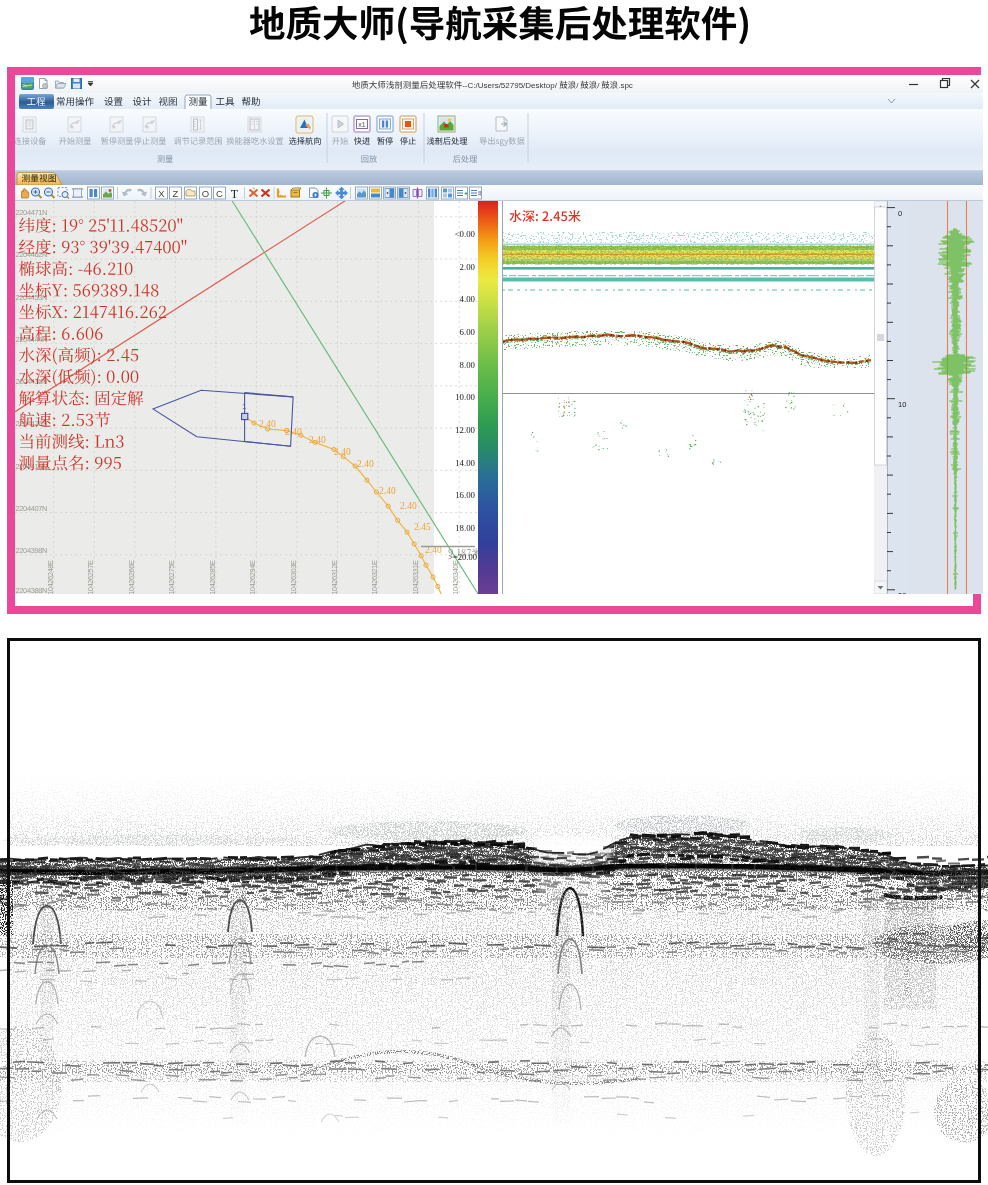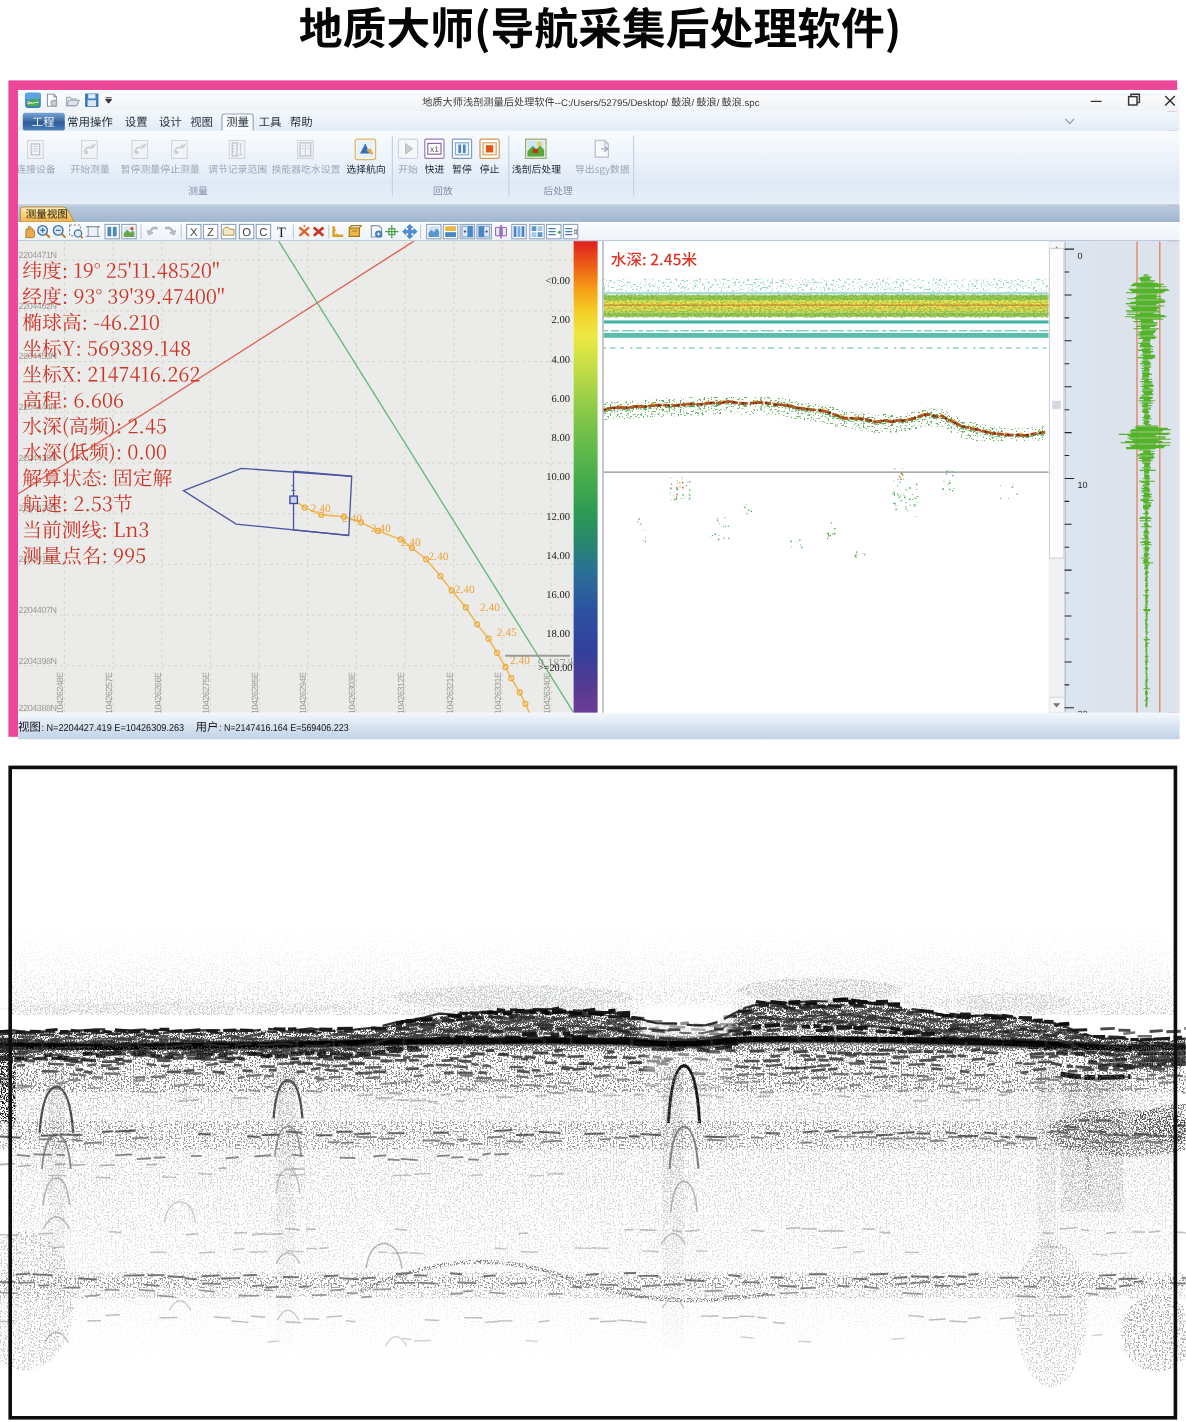--- a/index.html
+++ b/index.html
@@ -13,21 +13,21 @@
 #ribbon{position:absolute;left:0;top:34px;width:968px;height:62px;
   background:linear-gradient(#f9fcfe 0%,#eaf1fa 45%,#dfe9f5 70%,#e6eef8 100%);
   border-bottom:1px solid #c4d3e6}
 #doctab{position:absolute;left:0;top:96px;width:968px;height:14px;
   background:linear-gradient(#bccbdd,#a0b6cf)}
 #toolbar{position:absolute;left:0;top:110px;width:968px;height:16px;
   background:linear-gradient(#fbfdfe,#eef3f9);border-bottom:1px solid #bccadb}
 #content{position:absolute;left:0;top:126px;width:968px;height:393px}
 #statusbar{position:absolute;left:0;top:519px;width:968px;height:22px;
   background:linear-gradient(#f4f8fc,#d3dfee 60%,#c3d3e7)}
-#map{position:absolute;left:0;top:0;width:463px;height:393px;background:#ebebe9}
+#map{position:absolute;left:0;top:0;width:419px;height:393px;background:#ebebe9}
 #cbar{position:absolute;left:463px;top:0;width:20px;height:393px;
   background:linear-gradient(#dd1f1e 0%,#ec5c17 5%,#f59d14 10%,#f3cf27 15%,
    #ede943 20%,#c8df45 26%,#9ccf48 33%,#6fbf4a 41%,#47ad4c 50%,#2f9b52 57%,
    #288a68 63%,#2a6f96 70%,#2d53a2 78%,#31409b 87%,#533a92 94%,#6d3d96 100%)}
 #echo{position:absolute;left:487px;top:0;width:372px;height:393px;background:#fff;
   border-left:1px solid #9aa5b1}
 #sbar{position:absolute;left:859px;top:0;width:13px;height:393px;background:#f0f1f4}
 #ruler{position:absolute;left:872px;top:0;width:23px;height:393px;background:#dce5ef}
 #wave{position:absolute;left:895px;top:0;width:73px;height:393px;background:#dde3ec}
 #seismic{position:absolute;left:0;top:614px;width:988px;height:571px}
@@ -1120,34 +1120,20 @@
           <text x="11" y="396.8" font-size="7.5" fill="#222">20</text>
         </svg>
       </div>
       <div id="wave">
         <svg class="abs" style="left:0;top:0" width="73" height="393">
           <path d="M37.5 0 V393 M56.5 0 V393" stroke="#e0825c" stroke-width="1.1"></path>
           <path d="M43.1 28.0h3.4M43.0 29.0h4.6M40.4 30.0h9.7M38.4 31.0h10.0M39.8 32.0h8.9M40.2 33.0h12.3M41.0 34.0h10.2M35.0 35.0h19.9M33.4 36.0h26.3M32.3 37.0h25.2M37.7 38.0h24.3M38.4 39.0h14.0M30.5 40.0h32.5M31.9 41.0h32.6M33.2 42.0h27.6M28.4 43.0h30.6M38.1 44.0h16.9M38.7 45.0h15.1M37.1 46.0h20.2M35.2 47.0h18.5M29.5 48.0h28.7M36.8 49.0h24.0M35.9 50.0h25.4M32.0 51.0h28.4M28.3 52.0h27.1M37.0 53.0h16.4M29.7 54.0h30.6M32.3 55.0h23.4M32.1 56.0h24.0M33.6 57.0h20.4M28.1 58.0h28.6M29.1 59.0h27.4M39.5 60.0h12.5M29.2 61.0h27.9M36.2 62.0h24.5M27.6 63.0h34.4M33.1 64.0h24.3M35.9 65.0h23.5M40.1 66.0h10.8M34.5 67.0h17.0M40.7 68.0h14.1M39.2 69.0h15.0M40.7 70.0h13.5M36.7 71.0h15.8M40.9 72.0h7.4M34.6 73.0h21.2M41.8 74.0h12.1M40.6 75.0h12.6M38.4 76.0h14.0M39.8 77.0h11.6M37.1 78.0h14.0M39.2 79.0h13.5M40.5 80.0h13.6M38.7 81.0h14.0M42.5 82.0h6.2M41.9 83.0h6.9M41.1 84.0h7.1M38.3 85.0h10.1M40.6 86.0h7.8M39.8 87.0h9.8M39.7 88.0h11.6M42.9 89.0h6.2M41.1 90.0h9.7M38.3 91.0h10.1M41.7 92.0h9.6M42.5 93.0h6.8M41.9 94.0h6.8M40.4 95.0h12.1M42.8 96.0h9.5M38.0 97.0h14.7M41.9 98.0h8.6M42.8 99.0h4.2M41.0 100.0h6.8M42.0 101.0h6.6M39.9 102.0h9.4M43.1 103.0h5.1M41.4 104.0h7.9M43.4 105.0h5.7M41.1 106.0h6.4M43.2 107.0h4.8M41.6 108.0h6.3M41.7 109.0h5.8M41.7 110.0h6.7M42.1 111.0h8.0M42.0 112.0h5.5M41.9 113.0h6.0M41.7 114.0h5.4M40.8 115.0h9.2M43.5 116.0h4.0M40.3 117.0h10.1M43.4 118.0h6.0M41.6 119.0h8.8M42.9 120.0h8.6M40.6 121.0h10.7M42.9 122.0h4.9M41.9 123.0h8.5M42.0 124.0h8.8M41.3 125.0h9.8M42.4 126.0h7.6M43.2 127.0h7.4M41.8 128.0h9.3M41.2 129.0h6.6M40.2 130.0h10.5M39.4 131.0h10.9M42.9 132.0h5.7M38.9 133.0h13.3M41.8 134.0h7.5M40.5 135.0h10.2M42.7 136.0h4.3M41.5 137.0h8.2M41.6 138.0h5.3M43.1 139.0h6.1M41.6 140.0h7.4M42.5 141.0h4.3M41.6 142.0h5.9M42.7 143.0h5.0M43.4 144.0h3.6M43.6 145.0h4.8M43.1 146.0h5.7M41.9 147.0h6.0M43.6 148.0h6.1M42.2 149.0h4.9M43.4 150.0h4.6M42.8 151.0h4.9M42.8 152.0h4.4M44.0 153.0h5.2M37.0 154.0h18.2M35.4 155.0h19.4M36.5 156.0h26.5M33.0 157.0h32.5M31.7 158.0h27.4M31.4 159.0h26.4M32.4 160.0h33.1M22.2 161.0h41.7M29.8 162.0h23.4M31.5 163.0h29.9M29.4 164.0h31.7M31.3 165.0h34.3M33.6 166.0h22.1M27.4 167.0h31.4M23.8 168.0h41.8M35.1 169.0h18.2M31.1 170.0h33.9M32.7 171.0h28.3M28.3 172.0h31.5M28.5 173.0h24.5M38.8 174.0h9.8M42.3 175.0h9.7M42.7 176.0h6.3M40.2 177.0h12.2M38.0 178.0h13.0M37.6 179.0h14.0M40.2 180.0h12.0M38.7 181.0h12.6M41.8 182.0h7.1M39.1 183.0h11.4M41.5 184.0h6.9M42.1 185.0h6.9M43.7 186.0h4.5M43.4 187.0h4.4M43.2 188.0h5.6M41.4 189.0h7.8M43.5 190.0h4.6M39.7 191.0h13.4M43.3 192.0h4.2M43.6 193.0h4.4M43.1 194.0h3.8M43.4 195.0h4.3M43.5 196.0h4.7M43.5 197.0h4.1M42.1 198.0h6.7M44.2 199.0h3.6M39.1 200.0h13.3M41.0 201.0h6.6M43.9 202.0h4.2M42.5 203.0h5.9M41.8 204.0h5.4M43.3 205.0h3.9M41.1 206.0h7.0M42.7 207.0h5.2M41.3 208.0h7.5M41.1 209.0h7.1M42.8 210.0h4.8M43.4 211.0h6.5M41.6 212.0h6.8M42.8 213.0h6.9M42.8 214.0h5.9M41.2 215.0h6.1M40.2 216.0h11.1M42.5 217.0h4.5M42.8 218.0h6.9M44.1 219.0h4.9M42.4 220.0h6.8M42.5 221.0h6.7M42.5 222.0h4.9M42.6 223.0h5.4M43.6 224.0h3.0M44.5 225.0h1.8M44.1 226.0h2.8M42.6 227.0h4.7M44.5 228.0h1.9M44.1 229.0h2.2M40.4 230.0h7.8M39.7 231.0h10.1M44.3 232.0h2.1M39.9 233.0h9.2M44.4 234.0h2.2M43.2 235.0h3.2M43.1 236.0h3.6M43.8 237.0h3.8M40.9 238.0h8.9M43.9 239.0h3.0M44.5 240.0h1.7M43.6 241.0h3.1M43.1 242.0h4.1M42.7 243.0h5.0M43.5 244.0h4.1M42.7 245.0h3.9M43.5 246.0h3.5M43.8 247.0h3.2M41.2 248.0h6.7M44.1 249.0h2.6M42.6 250.0h5.1M40.0 251.0h9.1M43.5 252.0h4.1M41.2 253.0h8.6M44.3 254.0h2.2M43.7 255.0h4.1M42.7 256.0h5.0M44.1 257.0h3.5M42.9 258.0h4.5M44.3 259.0h2.5M43.1 260.0h3.5M43.4 261.0h4.5M43.0 262.0h4.0M43.6 263.0h2.9M41.0 264.0h7.3M43.4 265.0h3.7M42.5 266.0h4.4M43.2 267.0h3.8M41.8 268.0h9.3M43.3 269.0h4.9M43.8 270.0h3.8M44.0 271.0h2.6M43.7 272.0h3.1M43.4 273.0h3.4M44.5 274.0h1.7M44.4 275.0h2.1M44.2 276.0h3.3M43.9 277.0h2.5M44.3 278.0h1.9M44.7 279.0h1.8M44.3 280.0h2.5M44.4 281.0h1.8M44.0 282.0h2.0M44.0 283.0h2.8M44.9 284.0h1.5M44.4 285.0h2.3M44.6 286.0h1.8M44.4 287.0h2.2M44.4 288.0h1.8M44.7 289.0h1.8M45.0 290.0h1.4M43.9 291.0h3.6M44.3 292.0h2.0M44.6 293.0h1.7M44.6 294.0h1.7M42.4 295.0h5.3M44.3 296.0h2.3M44.4 297.0h2.3M44.2 298.0h2.1M44.3 299.0h2.3M44.2 300.0h2.7M44.6 301.0h1.7M44.8 302.0h1.5M44.6 303.0h1.8M43.9 304.0h2.3M44.2 305.0h2.3M44.3 306.0h1.5M42.6 307.0h6.1M43.4 308.0h4.9M44.5 309.0h2.0M44.2 310.0h2.6M45.0 311.0h1.5M44.6 312.0h1.5M44.5 313.0h1.9M44.5 314.0h2.0M44.7 315.0h1.8M43.9 316.0h2.4M44.7 317.0h1.1M44.2 318.0h1.7M44.1 319.0h2.5M44.4 320.0h2.5M44.8 321.0h1.2M44.4 322.0h2.0M44.5 323.0h1.4M44.8 324.0h1.7M44.3 325.0h1.7M44.8 326.0h2.1M44.8 327.0h1.1M45.0 328.0h1.2M44.8 329.0h1.0M44.3 330.0h2.0M44.8 331.0h1.5M43.0 332.0h5.0M44.1 333.0h1.8M44.4 334.0h1.9M44.3 335.0h3.3M44.5 336.0h1.8M44.2 337.0h2.3M44.5 338.0h1.8M44.1 339.0h2.0M44.7 340.0h1.4M44.7 341.0h1.5M44.3 342.0h1.5M45.0 343.0h1.3M44.4 344.0h2.0M44.8 345.0h1.5M44.1 346.0h2.9M44.5 347.0h1.5M44.9 348.0h1.5M44.3 349.0h2.5M43.9 350.0h2.7M44.4 351.0h1.9M44.5 352.0h1.5M44.5 353.0h1.6M44.6 354.0h1.2M44.7 355.0h1.4M44.1 356.0h2.4M44.9 357.0h1.2M44.5 358.0h1.7M44.4 359.0h1.5M44.5 360.0h1.7M44.8 361.0h1.4M44.8 362.0h1.1M45.0 363.0h1.5M44.4 364.0h1.9M44.8 365.0h2.0M44.4 366.0h1.9M44.3 367.0h2.0M44.8 368.0h1.5M43.9 369.0h2.1M44.5 370.0h1.7M44.7 371.0h1.4M44.8 372.0h1.5M42.9 373.0h5.2M44.9 374.0h1.1M44.2 375.0h1.9M44.3 376.0h2.3M44.2 377.0h2.4M44.2 378.0h1.9M44.7 379.0h1.4M44.7 380.0h1.6M44.8 381.0h2.1M44.4 382.0h1.9M44.0 383.0h2.4M44.6 384.0h1.8M45.0 385.0h1.4M44.4 386.0h1.7M44.6 387.0h1.7M44.7 388.0h1.4" stroke="#55b32b" stroke-width="0.9" fill="none"></path>
         </svg>
       </div>
     </div>
-    <div id="statusbar">
-      <svg class="abs" style="left:0;top:0" width="968" height="22">
-        <g transform="translate(0.0,15.0) scale(0.009500,-0.009500)" fill="#13151a">
-          <use href="#q39" x="0"></use>
-          <use href="#q40" x="1000"></use>
-        </g>
-        <text x="19.5" y="15" font-size="8.3" fill="#13151a" textLength="119" lengthAdjust="spacingAndGlyphs">: N=2204427.419 E=10426309.263</text>
-        <g transform="translate(148.0,15.0) scale(0.009500,-0.009500)" fill="#13151a">
-          <use href="#q33" x="0"></use>
-          <use href="#q143" x="1000"></use>
-        </g>
-        <text x="167.5" y="15" font-size="8.3" fill="#13151a" textLength="108" lengthAdjust="spacingAndGlyphs">: N=2147416.164 E=569406.223</text>
-      </svg>
-    </div>
   </div>
 <div id="seismic">
     <svg class="abs" style="left:0;top:0" width="988" height="571" viewBox="0 0 988 571">
       <defs>
 <filter id="sn1" x="-5%" y="-5%" width="110%" height="110%">
  <feTurbulence type="fractalNoise" baseFrequency="0.9 0.8" numOctaves="3" seed="3" result="t"></feTurbulence>
  <feColorMatrix in="t" type="matrix" values="0 0 0 0 0 0 0 0 0 0 0 0 0 0 0 0 0 0 16 -8.2" result="a"></feColorMatrix>
  <feComposite in="SourceGraphic" in2="a" operator="in"></feComposite>
 </filter>
 <filter id="sn2" x="-5%" y="-5%" width="110%" height="110%">

